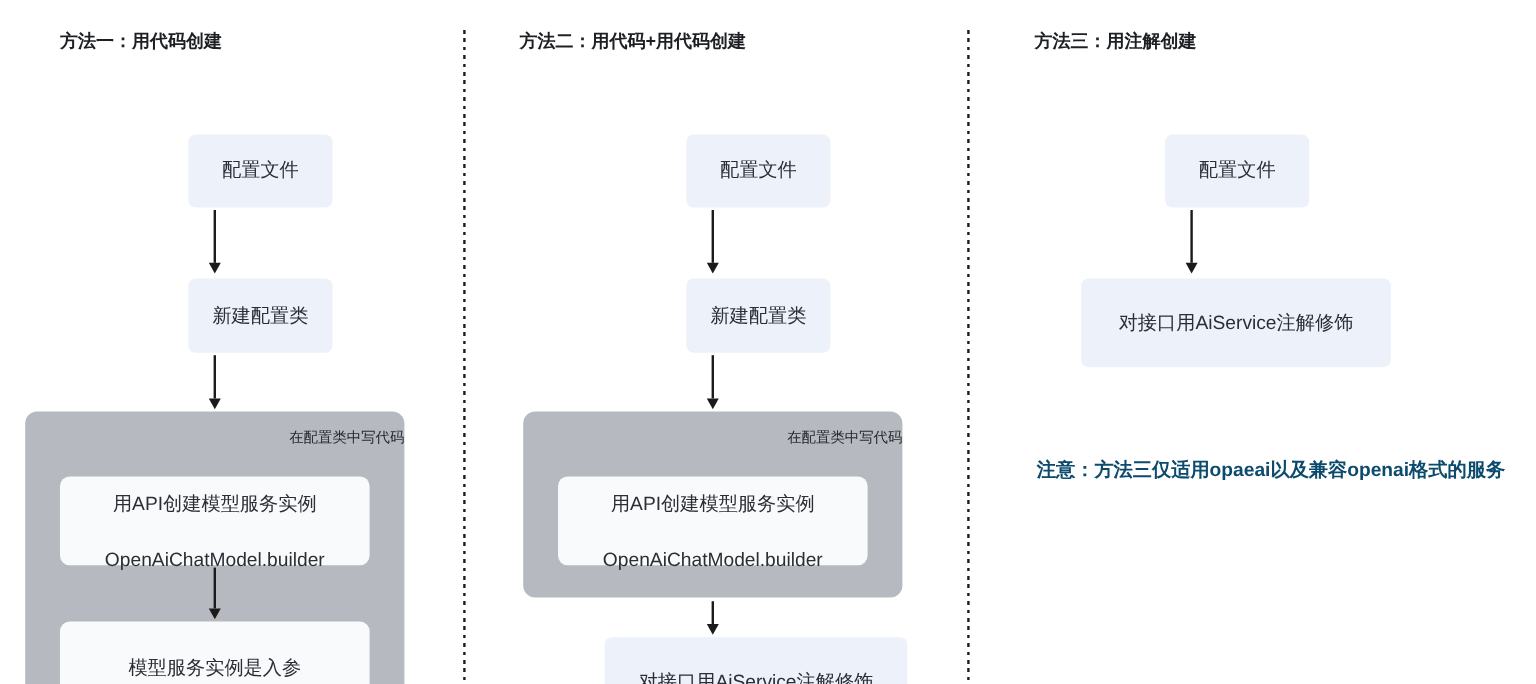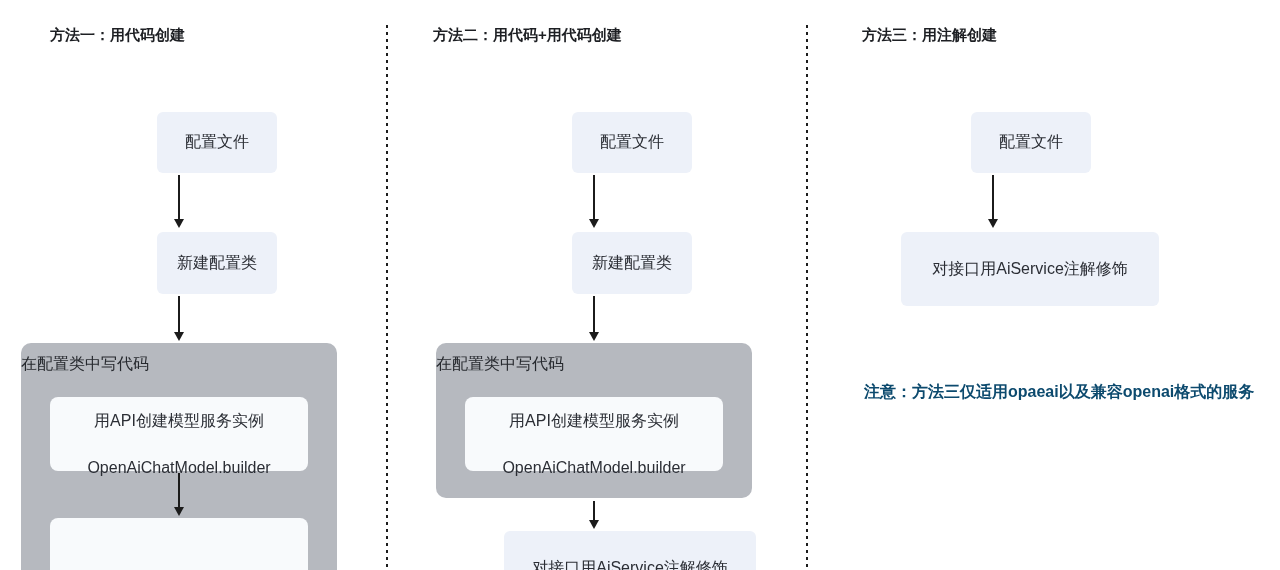--- a/index.html
+++ b/index.html
@@ -60,22 +60,22 @@
     position: absolute;
     background: #b6b9bf;
     border-radius: 10px;
     width: 316px;
   }
   .group-label {
     position: absolute;
     top: 10px;
     left: 0;
     width: 100%;
-    text-align: left;
-    font-size: 16px;
+    text-align: right;
+    font-size: 12px;
     line-height: 22px;
     color: #26292e;
   }
   .inner-box {
     position: absolute;
     width: 258px;
     background: #f8fafc;
     border-radius: 8px;
     text-align: center;
     font-size: 16px;
@@ -126,20 +126,21 @@
       <div class="group-label">在配置类中写代码</div>
 
       <div class="inner-box inner-step1" style="left:29px; top:54px">
         <span class="bl">用API创建模型服务实例</span>
         <span class="bl">OpenAiChatModel.builder</span>
       </div>
 
       <div class="arrow" style="left:157px; top:130px; height:34px"></div>
 
       <div class="inner-box inner-step2" style="left:29px; top:175px">
+        <span class="bl">模型服务实例是入参</span>
       </div>
     </div>
   </div>
 
   <div>
     <div class="col-title" style="left:433px; top:27px">方法二：用代码+用代码创建</div>
 
     <div class="node node-small" style="left:534px; top:112px">配置文件</div>
 
     <div class="arrow" style="left:593px; top:175px; height:44px"></div>

